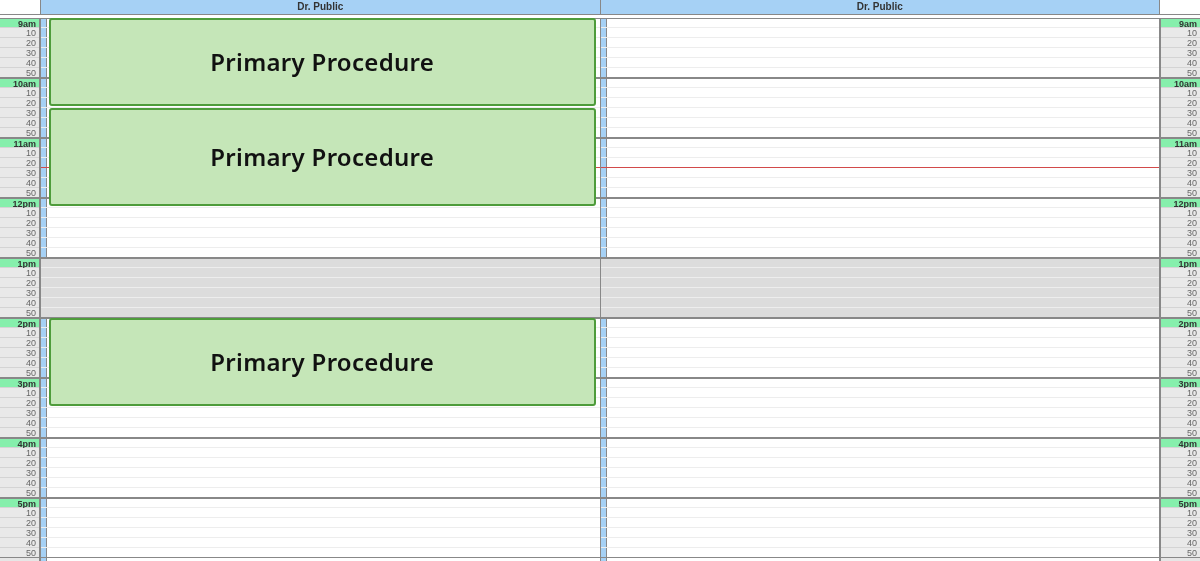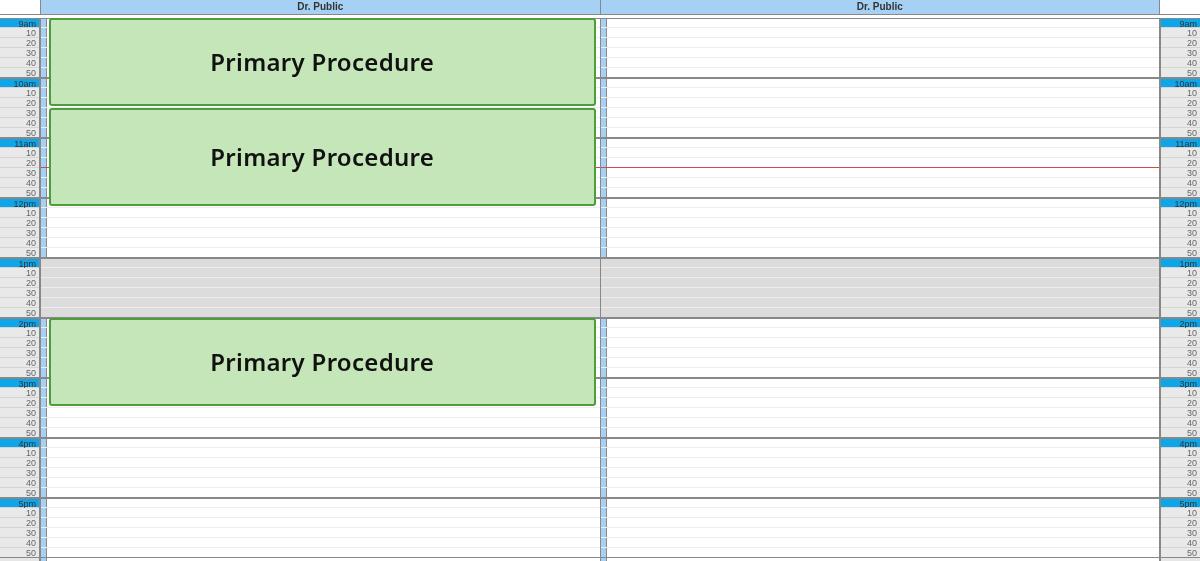--- a/index.html
+++ b/index.html
@@ -57,23 +57,23 @@
       height: 10px;
       text-align: right;
       padding-right: 3px;
       font-size: 9px;
       color: #666;
       border-bottom: 1px solid #d4d4d4;
       line-height: 10px;
       background: #e9e9e9;
     }
     .tick.hour-label {
-      font-weight: normal;
+      font-weight: bold;
       color: #333;
-      background: #0ea5e9;
+      background: #86efac;
       border-top: 1px solid #888;
     }
     .tick.last { border-bottom: 1px solid #888; }
 
     
     .main {
       display: flex;
       position: relative;
     }
     .column {

